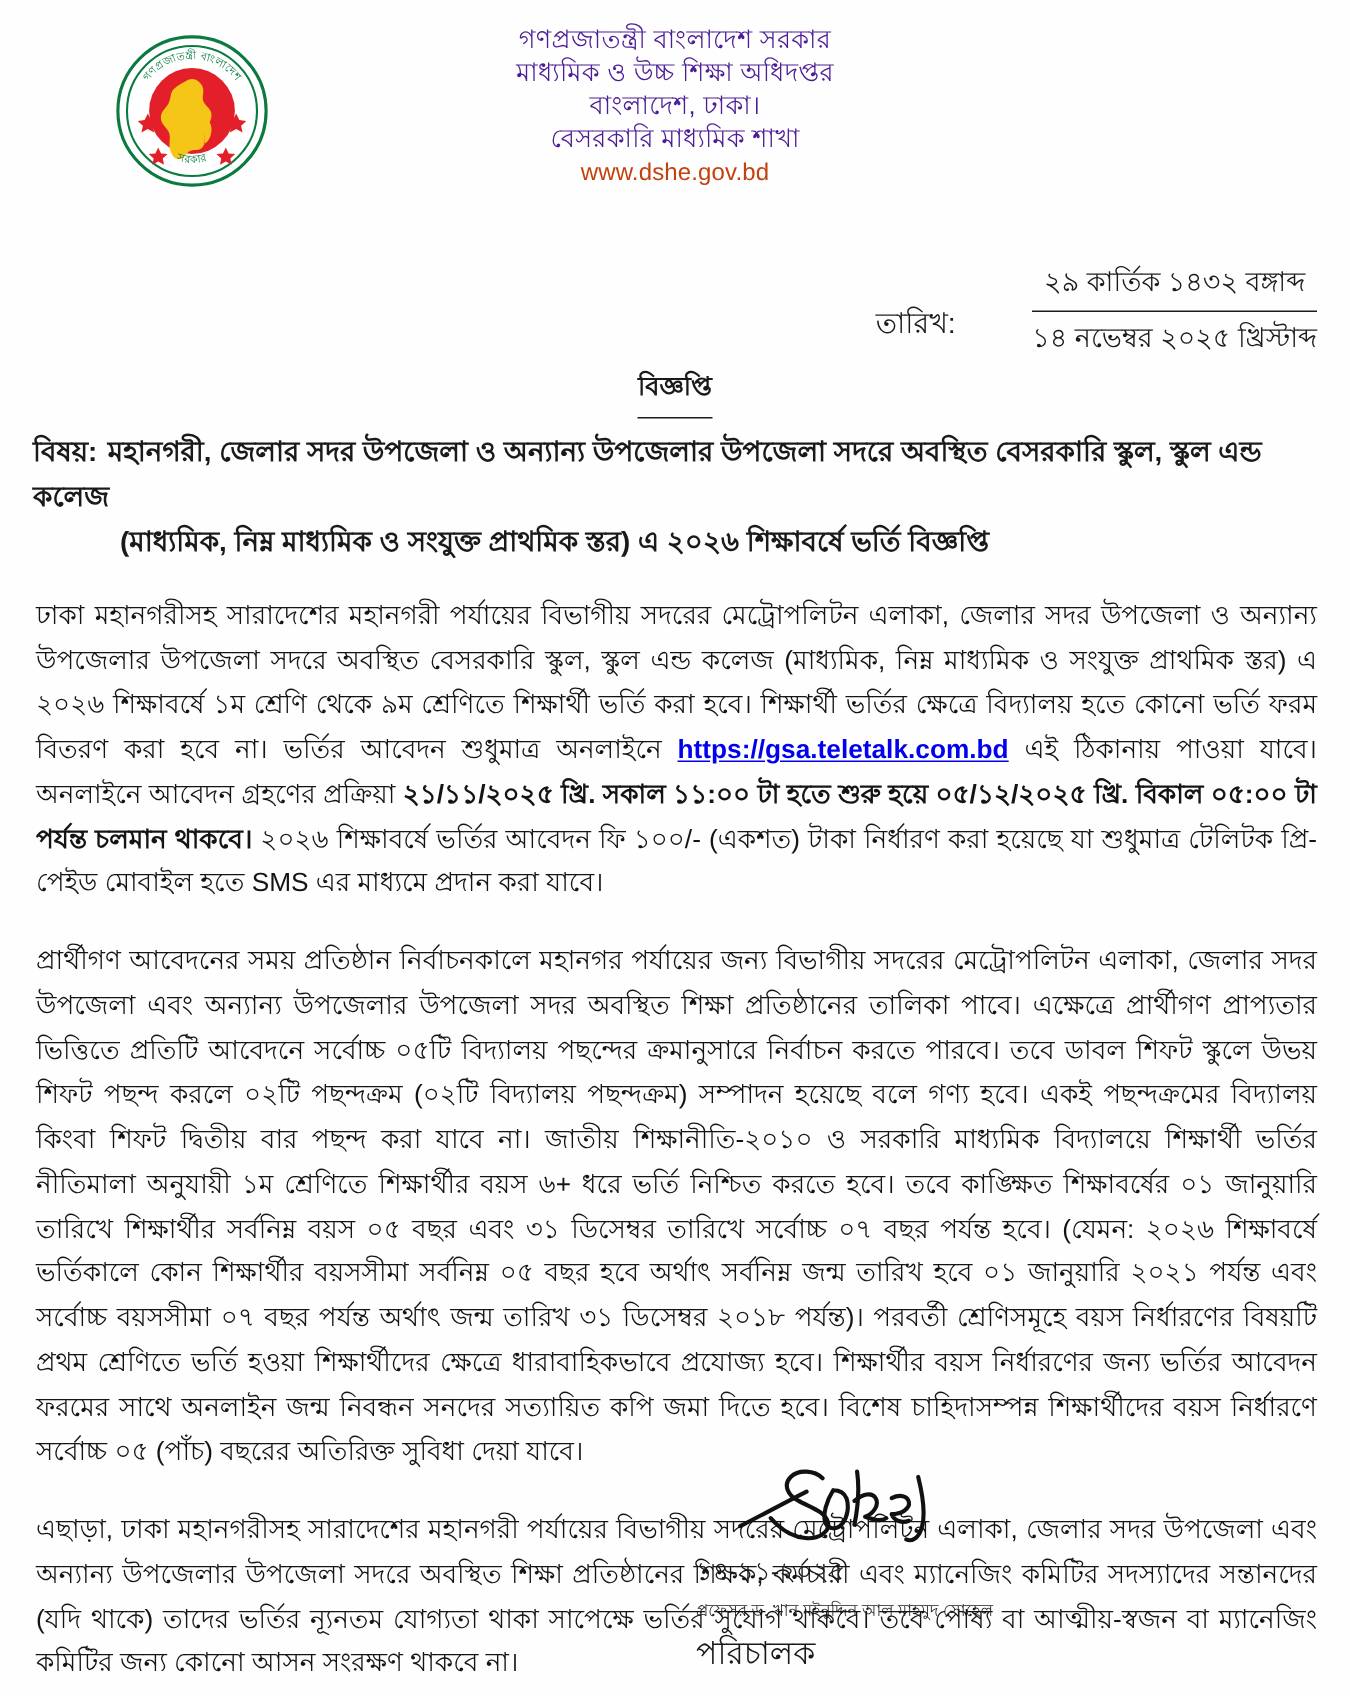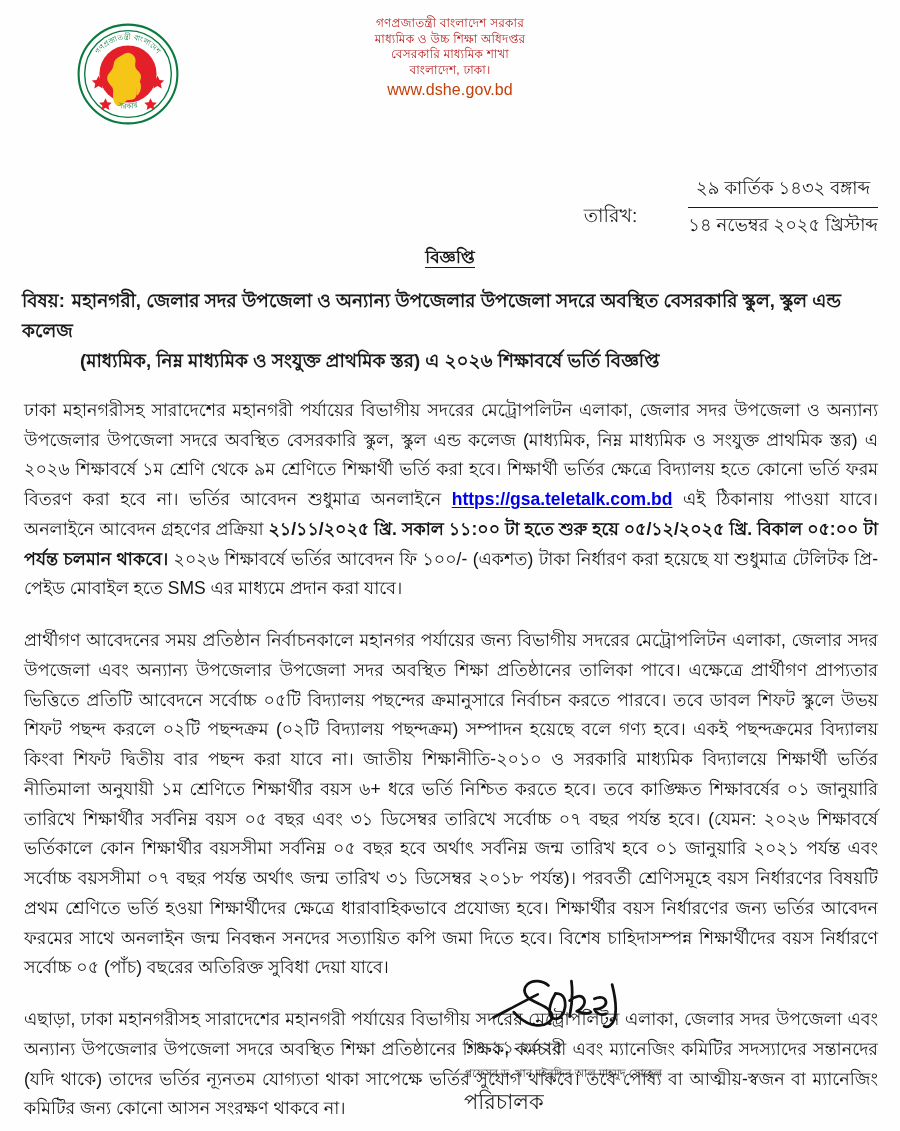--- a/index.html
+++ b/index.html
@@ -34,22 +34,22 @@
     left: 76px;
     top: 22px;
     width: 104px;
     height: 104px;
   }
   .header-text {
     text-align: center;
     line-height: 1.30;
   }
   .header-line {
-    font-size: 12px;
-    color: #b91c1c;
+    font-size: 17px;
+    color: #4c1d95;
     letter-spacing: 0.2px;
   }
   .header-url {
     font-size: 16px;
     color: #c2410c;
     margin-top: 2px;
     letter-spacing: 0.1px;
   }
 
   
@@ -96,21 +96,21 @@
 
   
   .notice-title {
     text-align: center;
     font-size: 17px;
     font-weight: bold;
     margin-top: 4px;
   }
   .notice-title span {
     border-bottom: 1.3px solid #1a1a1a;
-    padding-bottom: 0;
+    padding-bottom: 11px;
     margin-top: 32px;
   }
 
   
   .subject {
     margin: 14px 26px 12px 22px;
     font-size: 18.5px;
     font-weight: bold;
     line-height: 1.62;
   }
@@ -204,22 +204,22 @@
         </text>
         <text font-size="8.4" fill="#0a7a3f" font-family="'Liberation Sans', sans-serif" letter-spacing="0.3">
           <textPath href="#arcBottom" startOffset="50%" text-anchor="middle">সরকার</textPath>
         </text>
       </svg>
     </div>
 
     <div class="header-text">
       <div class="header-line">গণপ্রজাতন্ত্রী বাংলাদেশ সরকার</div>
       <div class="header-line">মাধ্যমিক ও উচ্চ শিক্ষা অধিদপ্তর</div>
+      <div class="header-line">বাংলাদেশ, ঢাকা।</div>
       <div class="header-line">বেসরকারি মাধ্যমিক শাখা</div>
-      <div class="header-line">বাংলাদেশ, ঢাকা।</div>
       <div class="header-url">www.dshe.gov.bd</div>
     </div>
   </div>
 
   <div class="meta-row">
 
     <div class="date-block">
       <div class="date-label">তারিখ:</div>
       <div class="date-stack">
         <div class="date-bengali">২৯ কার্তিক ১৪৩২ বঙ্গাব্দ</div>

